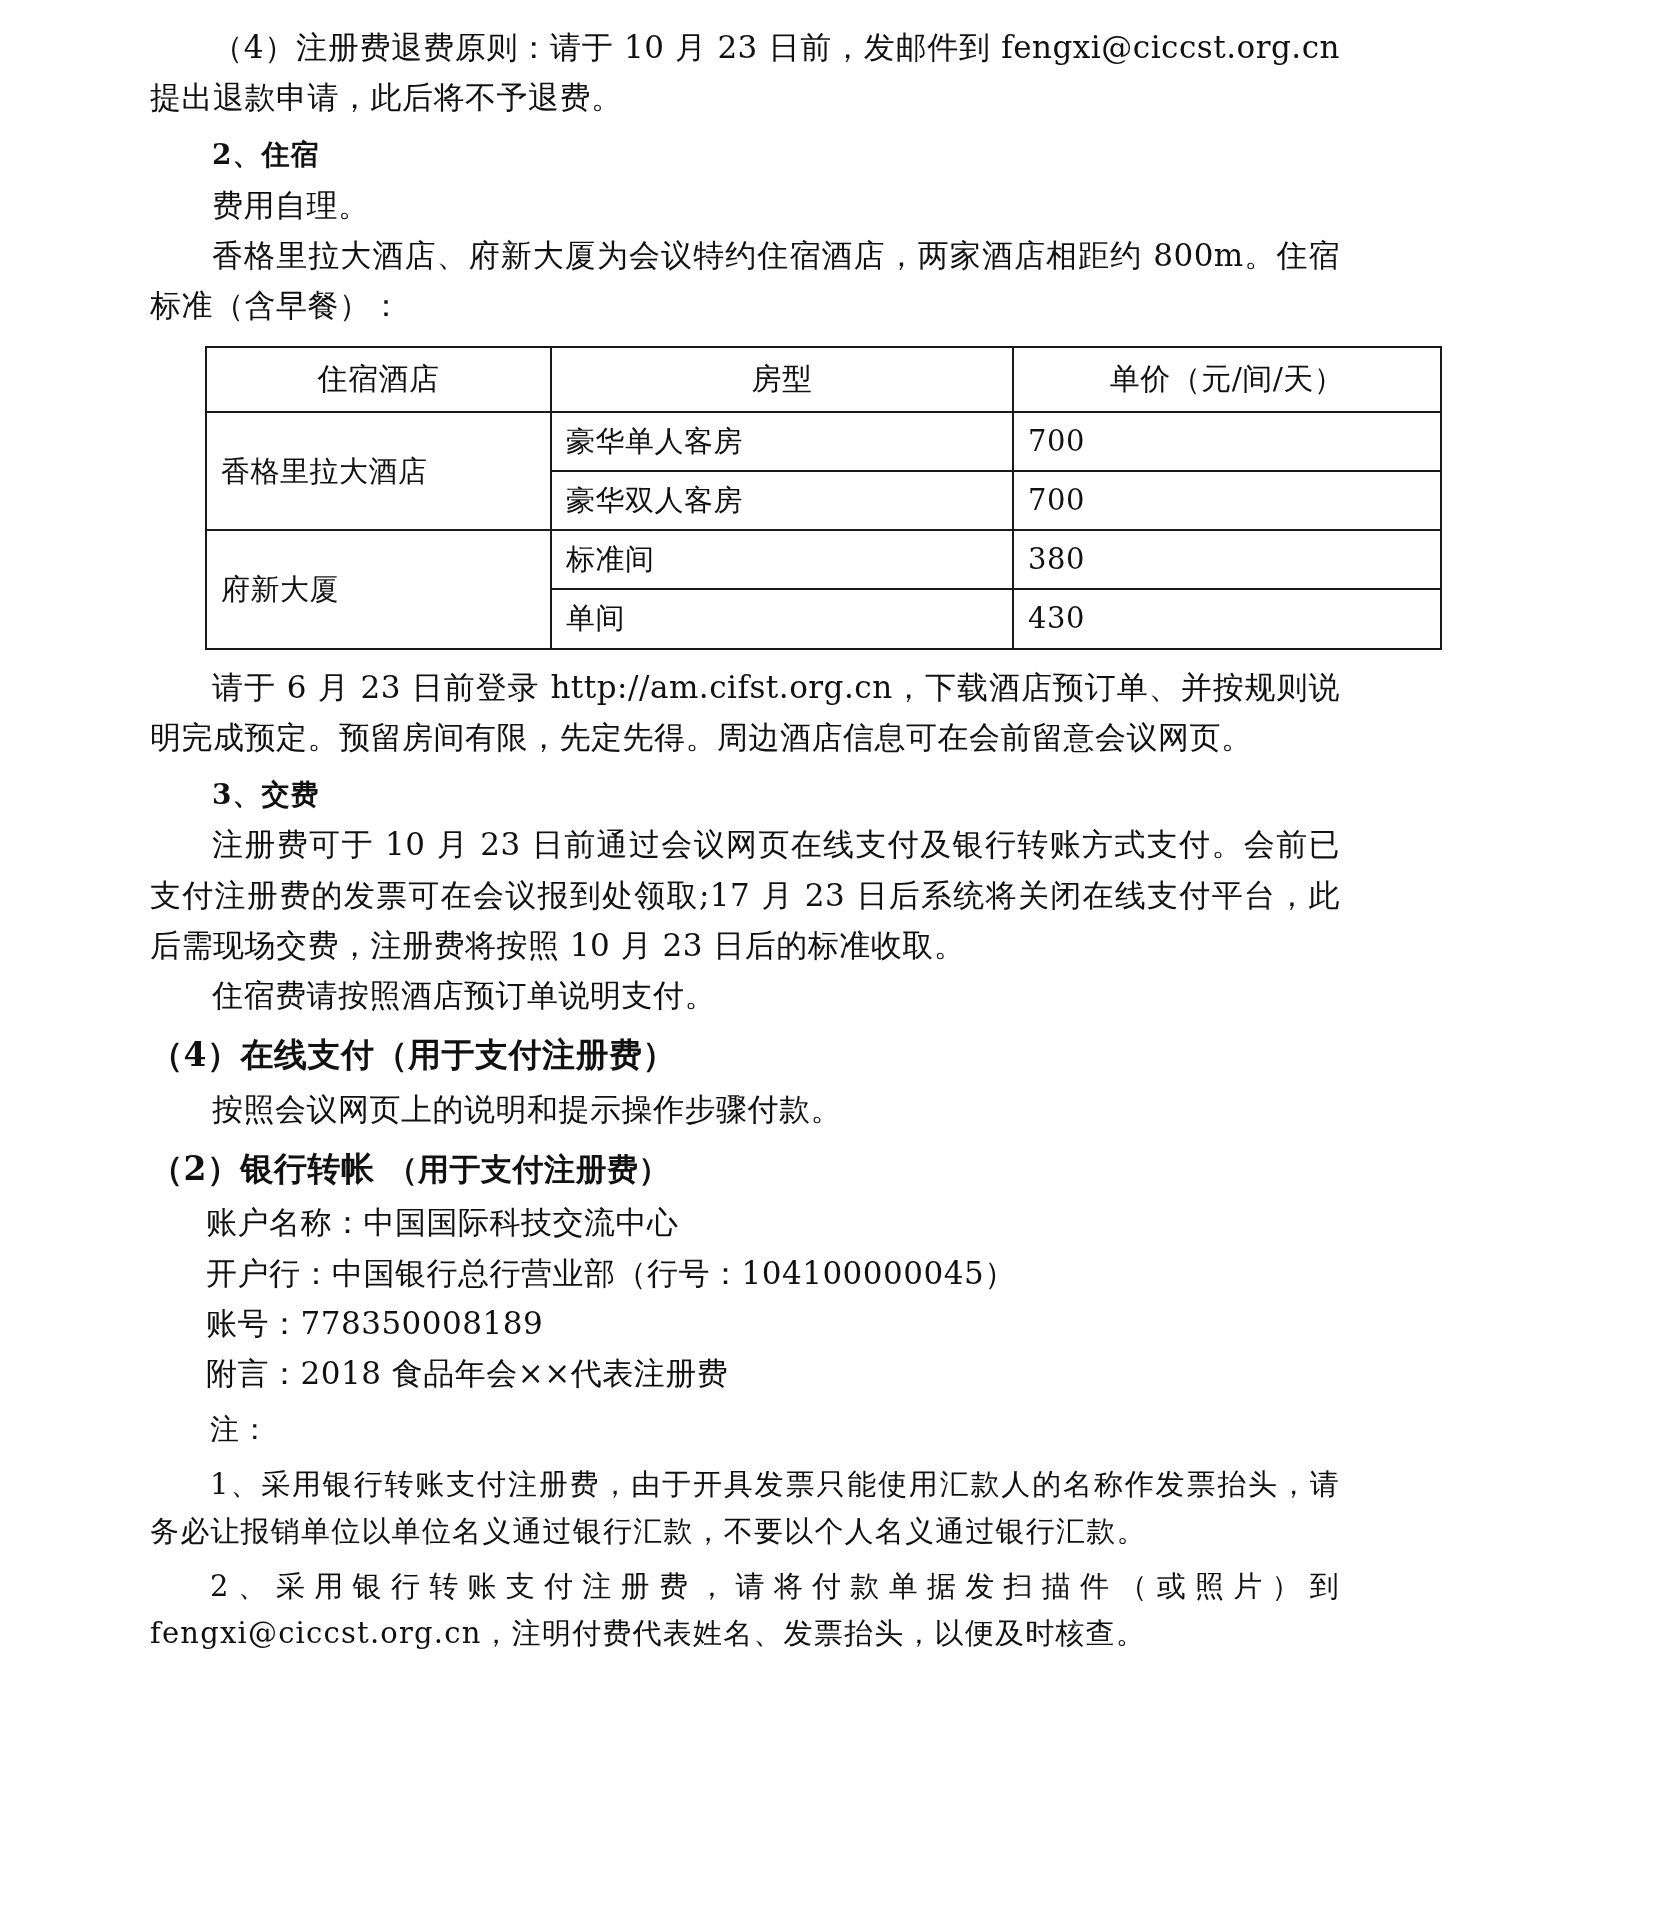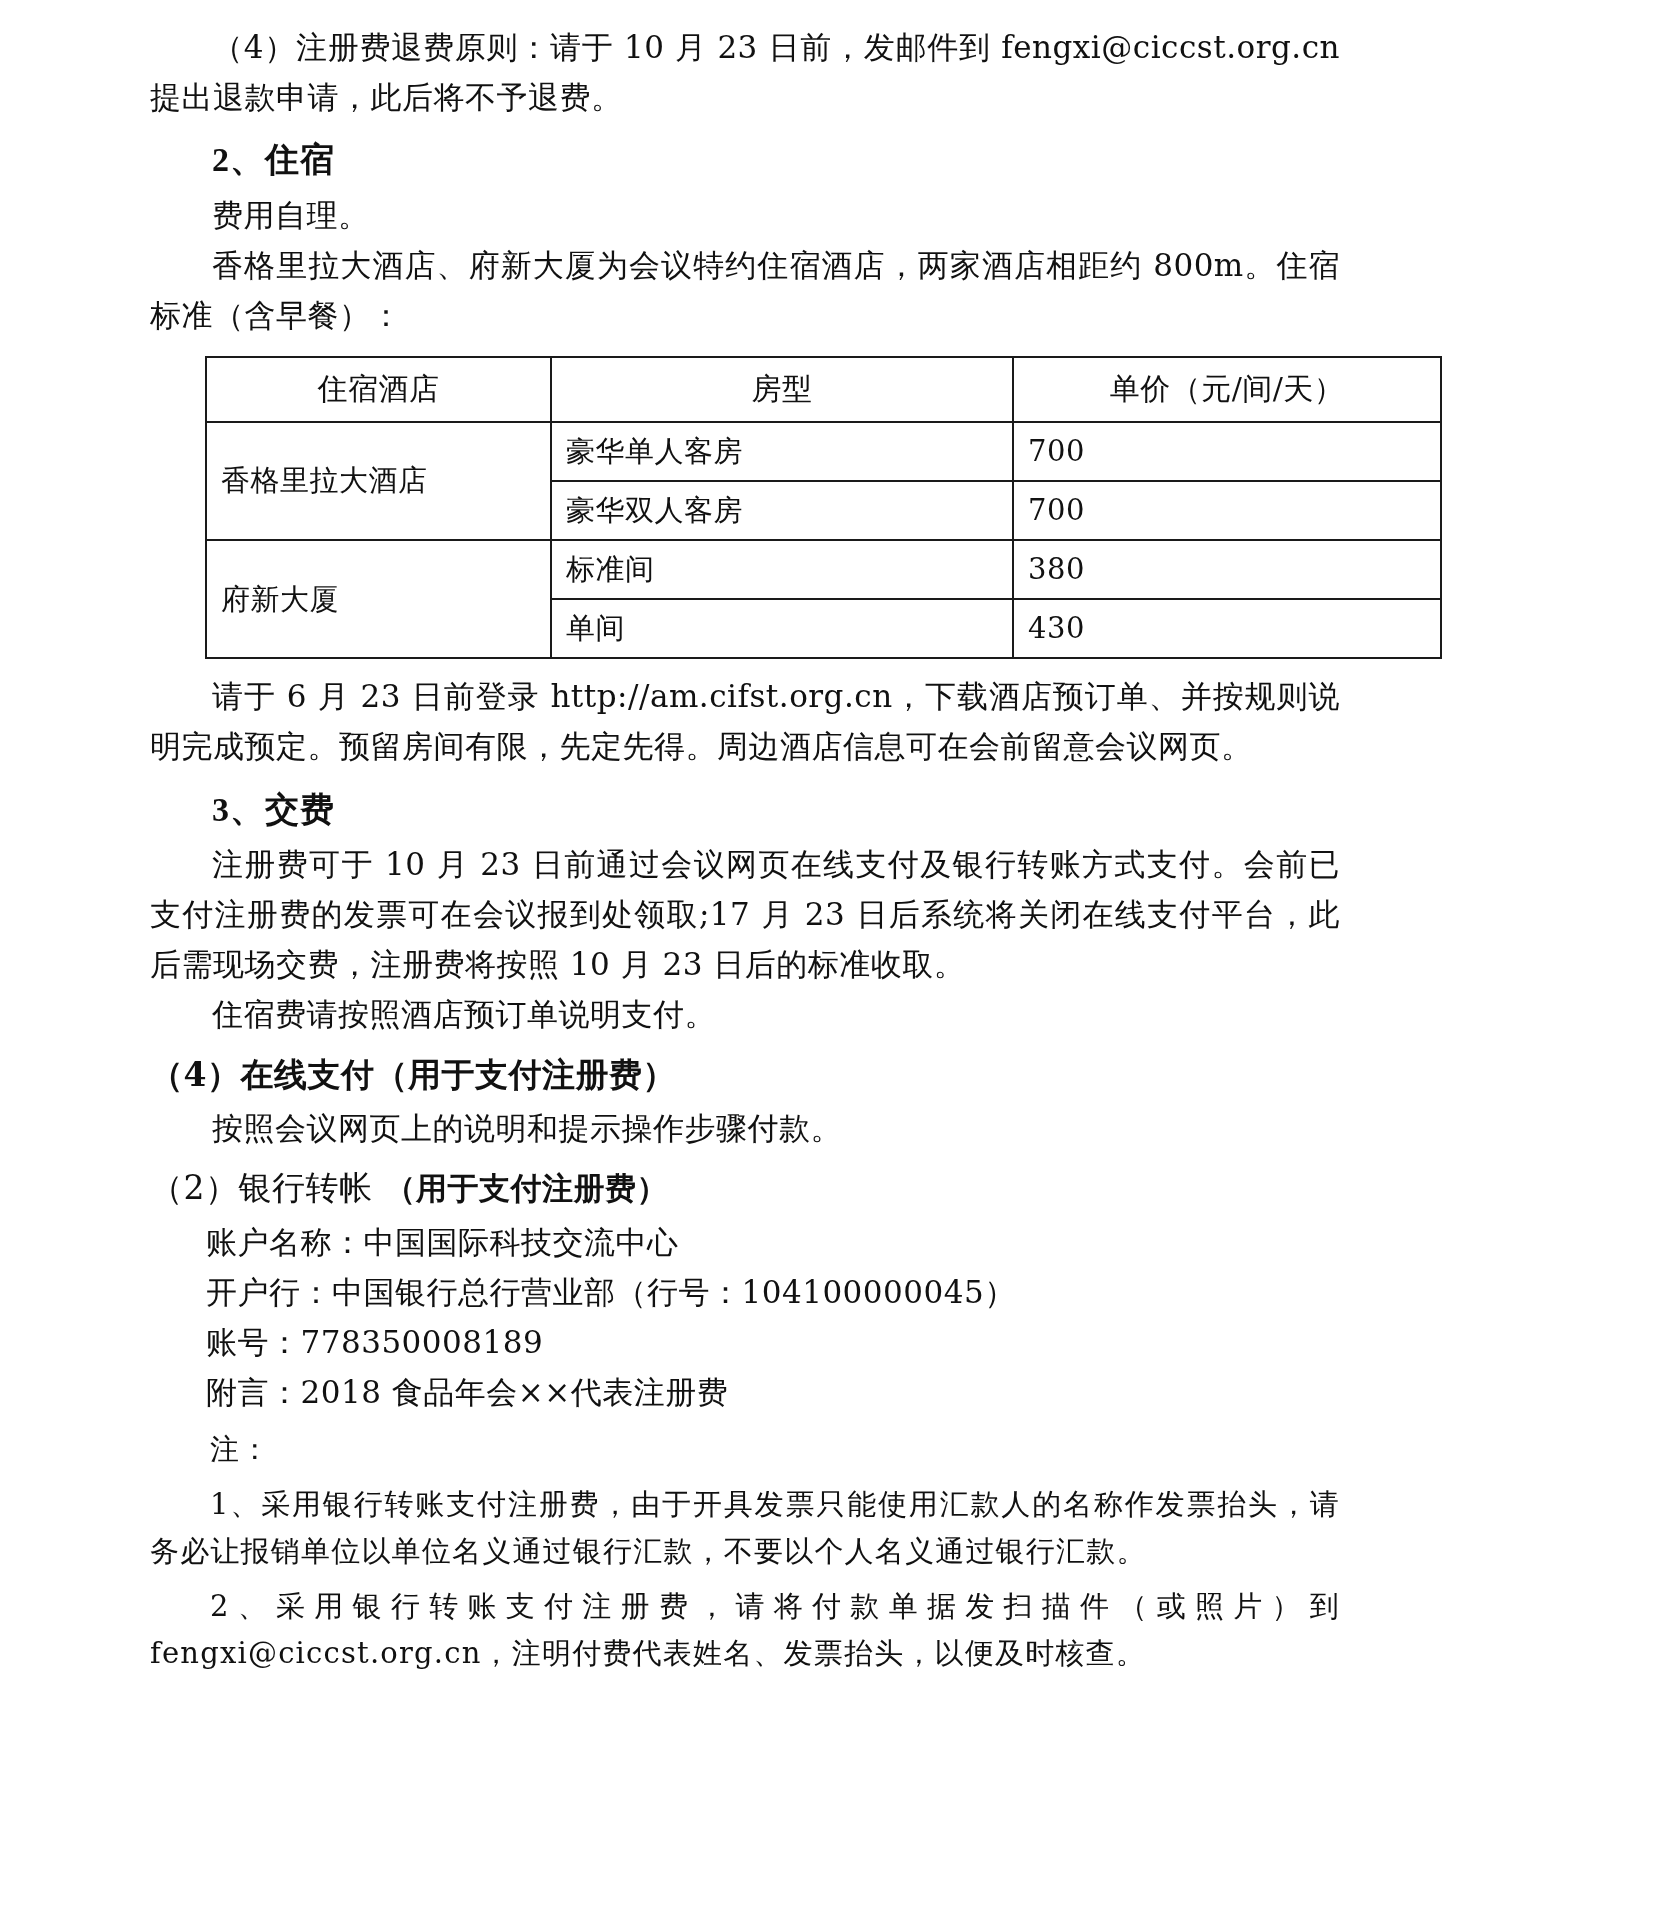--- a/index.html
+++ b/index.html
@@ -27,37 +27,36 @@
     text-align: justify;
     letter-spacing: 0.5px;
   }
   .indent {
     text-indent: 62px;
   }
   .indent-small {
     text-indent: 56px;
   }
   .heading {
-    font-size: 34px;
+    font-size: 28px;
     font-weight: bold;
     line-height: 1.62;
     margin: 10px 0 2px 0;
     text-indent: 62px;
     letter-spacing: 1px;
-    font-family: Liberation Serif, serif;
   }
   .sub-heading {
     font-size: 33px;
     font-weight: bold;
     line-height: 1.62;
     margin: 8px 0 2px 0;
     letter-spacing: 0.5px;
   }
   .sub-heading .light {
-    font-weight: normal;
+    font-weight: bold;
     margin-top: 9px;
   }
   .sub-heading .normal {
     font-weight: bold;
     font-size: 31px;
   }
   table.hotel {
     border-collapse: collapse;
     margin: 16px 0 12px 55px;
     width: 1235px;

